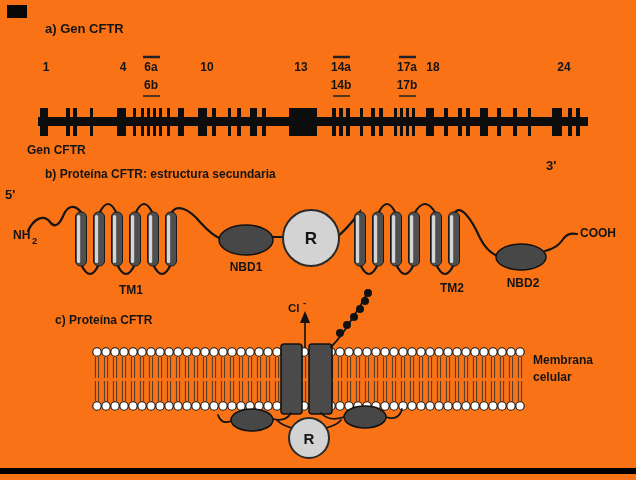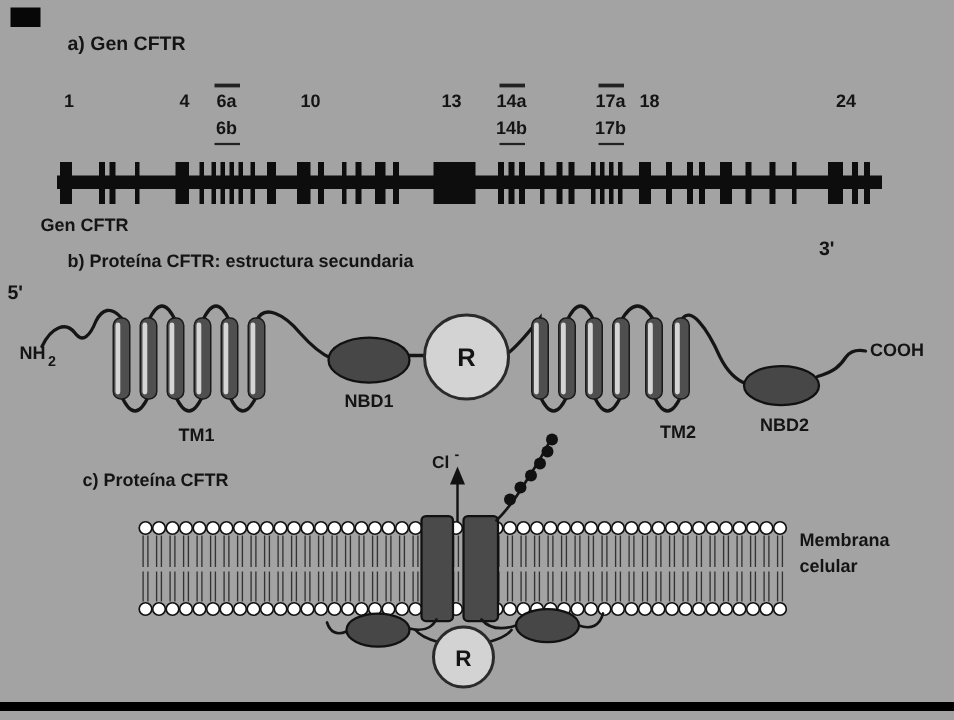--- a/index.html
+++ b/index.html
@@ -1,17 +1,17 @@
 <!DOCTYPE html>
 <html><head>
 <meta charset="utf-8">
 <style>
   html,body { margin:0; padding:0; background:#e8e8e8; }
   .stage {
-    width:636px; height:480px; background:#a3a3a3; position:relative;
+    width:636px; height:480px; background:#f97316; position:relative;
     font-family:"Liberation Sans", sans-serif; overflow:hidden;
   }
   svg { display:block; }
   .lbl  { font-family:"Liberation Sans", sans-serif; font-weight:bold; fill:#141414; }
   .fs13 { font-size:13px; }
   .fs12 { font-size:12px; }
   .fs11 { font-size:11.5px; }
   .fs9  { font-size:9.5px; }
   .fs17 { font-size:17px; }
   .fs15 { font-size:15px; }

